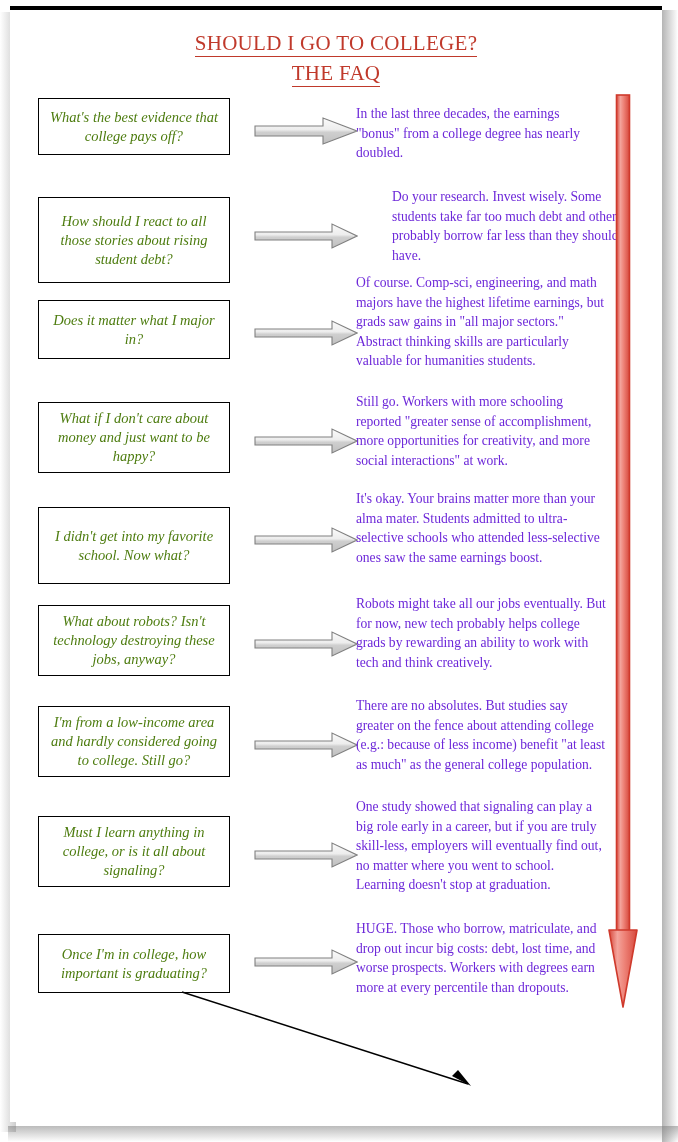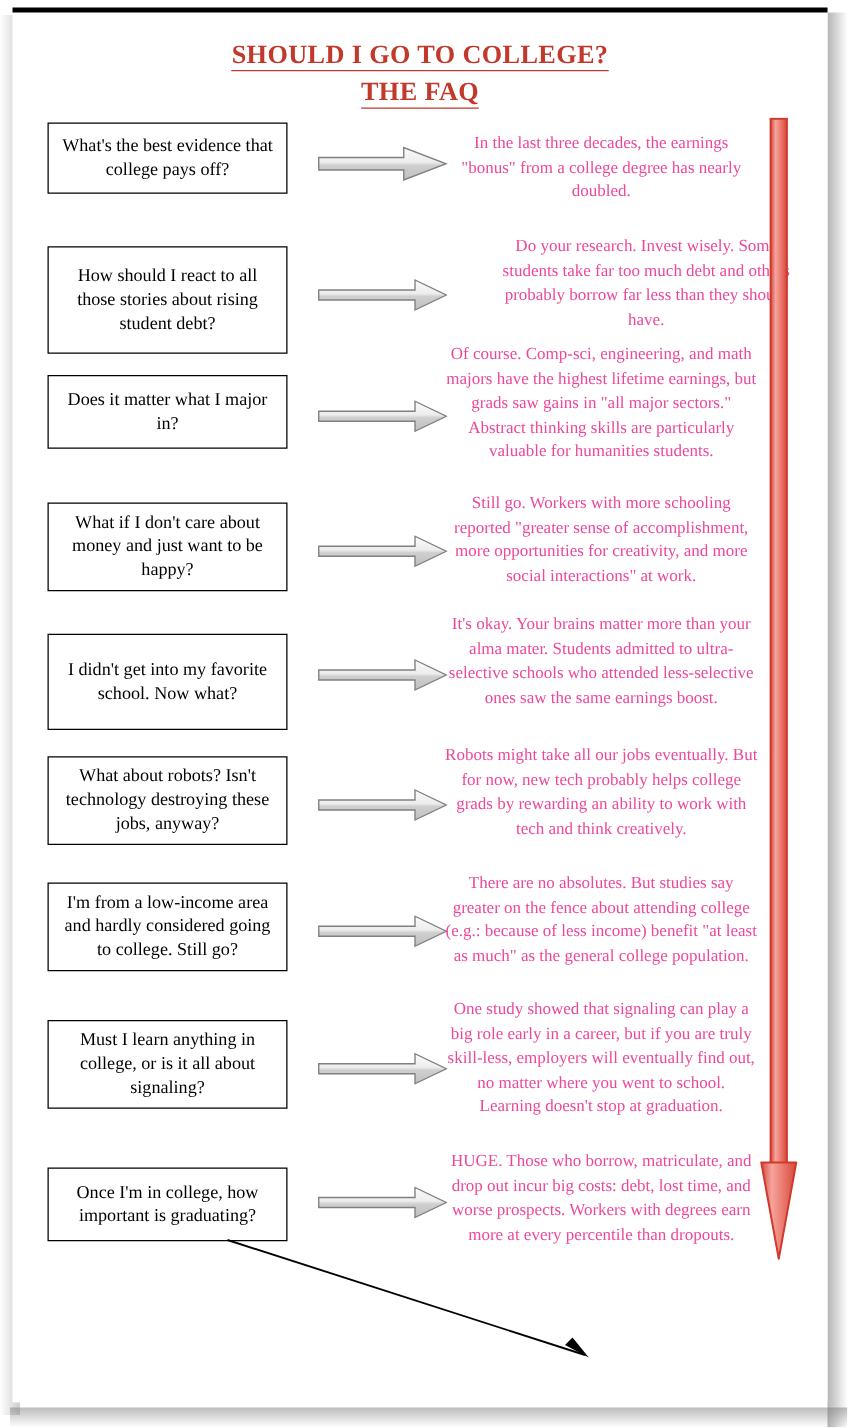--- a/index.html
+++ b/index.html
@@ -66,61 +66,62 @@
     left: 0;
     top: 20px;
     width: 652px;
     text-align: center;
   }
   .title-line {
     display: inline-block;
     color: #C0392B;
     font-family: "Liberation Serif", serif;
     font-size: 21px;
-    font-weight: bold;
+    font-weight: normal;
     letter-spacing: 0.3px;
     line-height: 26px;
     border-bottom: 1.5px solid #C0392B;
     padding-bottom: 0px;
   }
   .title-wrap2 { margin-top: 3px; }
 
   
   .faq-row {
     position: absolute;
     left: 0;
     width: 652px;
   }
   .q-box {
     position: absolute;
     left: 28px;
     box-sizing: border-box;
     border: 1.3px solid #000000;
     background: #ffffff;
-    color: #000000;
+    color: #4d7c0f;
     font-family: "Liberation Serif", serif;
     font-size: 14.5px;
     line-height: 19px;
     text-align: center;
     display: flex;
     align-items: center;
     justify-content: center;
     padding: 4px 8px;
+    font-style: italic;
   }
   .q-box span { display: block; width: 100%; }
 
   .answer {
     position: absolute;
     left: 346px;
     width: 250px;
-    color: #ec4899;
+    color: #6d28d9;
     font-family: "Liberation Serif", serif;
     font-size: 13.6px;
     line-height: 19.5px;
-    text-align: center;
+    text-align: left;
   }
 
   
   .block-arrow {
     position: absolute;
   }
   .block-arrow svg { display: block; }
 
   
   #red-arrow {

